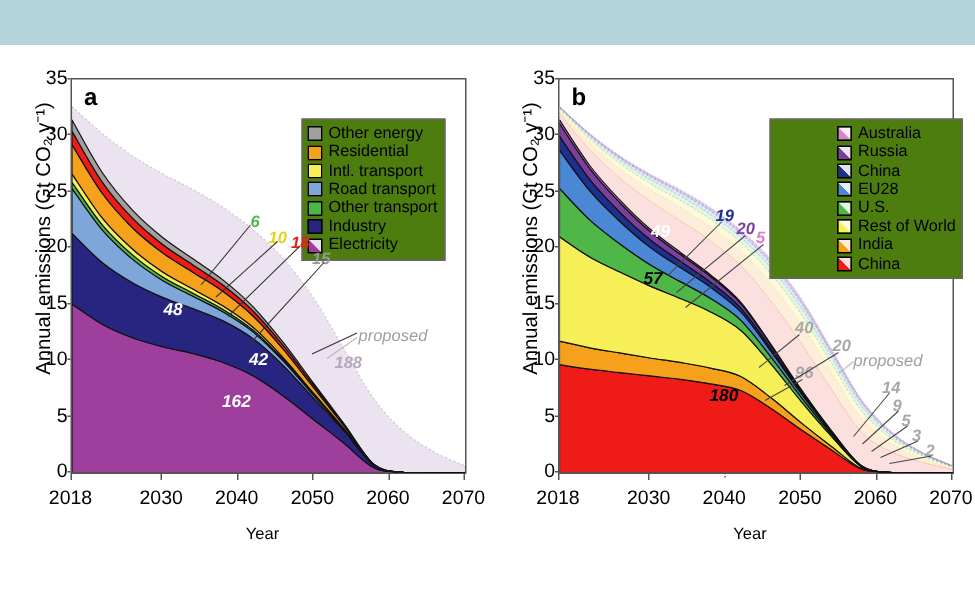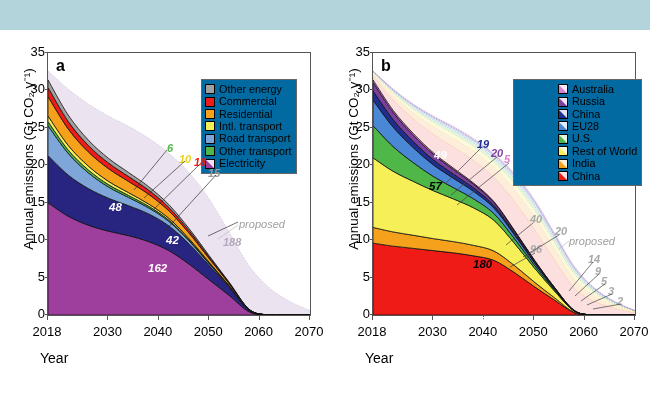--- a/index.html
+++ b/index.html
@@ -12,39 +12,39 @@
   .panel{position:absolute;top:30px;height:345px;}
   #panel-a{left:0;width:325px;}
   #panel-b{left:325px;width:325px;}
 
   .ylabel{
     position:absolute;left:-92px;top:120px;width:240px;
     transform:rotate(-90deg);transform-origin:center center;
     text-align:center;font-size:13.5px;color:#000;letter-spacing:0px;
   }
   .xlabel{
-    position:absolute;left:40px;top:320px;width:270px;
-    font-size:14px;color:#000;
+    position:absolute;left:40px;top:320px;width:270px;text-align:center;
+    font-size:11px;color:#000;
   }
   .plotbox{position:absolute;border:1px solid #555;background:#fff;}
   #plot-a{left:47px;top:22px;width:262px;height:262px;}
   #plot-b{left:47px;top:22px;width:262px;height:262px;}
   .svgwrap{position:absolute;left:0;top:0;width:100%;height:100%;}
 
   .ytick{
     position:absolute;right:0;width:34px;text-align:right;
     font-size:13px;color:#000;line-height:1;
   }
   .yticks{position:absolute;left:5px;top:0;width:40px;height:290px;}
   .xticks{position:absolute;left:0px;top:286px;width:320px;height:24px;}
   .xtick{position:absolute;width:50px;text-align:center;font-size:13px;color:#000;}
 
   .panel-letter{position:absolute;font-size:16px;font-weight:bold;color:#000;}
 
-  .legend{position:absolute;border:1px solid #666;background:#0369a1;padding:3px 4px 3px 3px;}
+  .legend{position:absolute;border:1px solid #666;background:#4d7c0f;padding:3px 4px 3px 3px;}
   #legend-a{left:153px;top:26px;}
   #legend-b{left:140px;top:26px;padding-left:44px;}
   .legrow{display:flex;align-items:center;height:12.4px;}
   .swatch{width:10px;height:10px;border:1px solid #000;margin-right:4px;flex:none;box-sizing:border-box;}
   .legtext{font-size:10.8px;color:#000;white-space:nowrap;line-height:1;}
 
   .annot{position:absolute;font-size:11px;font-style:italic;font-weight:bold;white-space:nowrap;}
   .annot-plain{position:absolute;font-size:11px;font-style:italic;white-space:nowrap;}
   .inlabel{position:absolute;font-size:11.5px;font-style:italic;font-weight:bold;white-space:nowrap;}
 </style>
@@ -103,38 +103,38 @@
           <path d="M 0.00 34.43 C 3.36 40.09, 13.44 58.68, 20.15 68.34 C 26.87 78.01, 33.59 85.51, 40.31 92.45 C 47.03 99.39, 53.74 104.78, 60.46 109.97 C 67.18 115.16, 73.90 119.05, 80.62 123.59 C 87.33 128.13, 94.05 132.06, 100.77 137.21 C 107.49 142.37, 114.21 147.77, 120.92 154.51 C 127.64 161.24, 134.36 169.39, 141.08 177.64 C 147.79 185.88, 154.51 195.24, 161.23 203.99 C 167.95 212.73, 174.67 221.32, 181.38 230.11 C 188.10 238.91, 194.82 251.45, 201.54 256.76 C 208.26 262.07, 214.97 261.13, 221.69 262.00 C 228.41 262.87, 235.13 262.00, 241.85 262.00 C 248.56 262.00, 258.64 262.00, 262.00 262.00 L 262.00 262.00  262.00 262.00 C 258.64 262.00, 248.56 262.00, 241.85 262.00 C 235.13 262.00, 228.41 262.85, 221.69 262.00 C 214.97 261.15, 208.26 262.10, 201.54 256.91 C 194.82 251.72, 188.10 239.42, 181.38 230.86 C 174.67 222.30, 167.95 214.02, 161.23 205.56 C 154.51 197.10, 147.79 188.05, 141.08 180.11 C 134.36 172.16, 127.64 164.34, 120.92 157.87 C 114.21 151.41, 107.49 146.23, 100.77 141.33 C 94.05 136.43, 87.33 132.75, 80.62 128.45 C 73.90 124.16, 67.18 120.52, 60.46 115.58 C 53.74 110.64, 47.03 105.44, 40.31 98.81 C 33.59 92.19, 26.87 85.06, 20.15 75.83 C 13.44 66.60, 3.36 48.82, 0.00 43.42 Z" fill="#ee1b16" stroke="#111" stroke-width="0.8" stroke-linejoin="round"></path>
           <path d="M 0.00 26.95 C 3.36 32.79, 13.44 51.96, 20.15 61.98 C 26.87 72.00, 33.59 79.84, 40.31 87.06 C 47.03 94.28, 53.74 99.91, 60.46 105.32 C 67.18 110.74, 73.90 114.81, 80.62 119.55 C 87.33 124.29, 94.05 128.40, 100.77 133.77 C 107.49 139.13, 114.21 144.76, 120.92 151.74 C 127.64 158.71, 134.36 167.12, 141.08 175.61 C 147.79 184.11, 154.51 193.73, 161.23 202.71 C 167.95 211.70, 174.67 220.52, 181.38 229.51 C 188.10 238.51, 194.82 251.27, 201.54 256.69 C 208.26 262.10, 214.97 261.11, 221.69 262.00 C 228.41 262.89, 235.13 262.00, 241.85 262.00 C 248.56 262.00, 258.64 262.00, 262.00 262.00 L 262.00 262.00  262.00 262.00 C 258.64 262.00, 248.56 262.00, 241.85 262.00 C 235.13 262.00, 228.41 262.87, 221.69 262.00 C 214.97 261.13, 208.26 262.07, 201.54 256.76 C 194.82 251.45, 188.10 238.91, 181.38 230.11 C 174.67 221.32, 167.95 212.73, 161.23 203.99 C 154.51 195.24, 147.79 185.88, 141.08 177.64 C 134.36 169.39, 127.64 161.24, 120.92 154.51 C 114.21 147.77, 107.49 142.37, 100.77 137.21 C 94.05 132.06, 87.33 128.13, 80.62 123.59 C 73.90 119.05, 67.18 115.16, 60.46 109.97 C 53.74 104.78, 47.03 99.39, 40.31 92.45 C 33.59 85.51, 26.87 78.01, 20.15 68.34 C 13.44 58.68, 3.36 40.09, 0.00 34.43 Z" fill="#a0a0a0" stroke="#111" stroke-width="0.8" stroke-linejoin="round"></path>
         </svg>
       <div class="panel-letter" style="left:8px;top:4px;">a</div>
       <div class="legend" id="legend-a">
           <div class="legrow">
             <span class="swatch" style="background: rgb(160, 160, 160);"></span>
             <span class="legtext">Other energy</span>
           </div>
           <div class="legrow">
-            <span class="swatch" style="background: rgb(238, 27, 22);"></span>
-            <span class="legtext">Commercial</span>
-          </div>
-          <div class="legrow">
             <span class="swatch" style="background: rgb(245, 161, 28);"></span>
             <span class="legtext">Residential</span>
           </div>
           <div class="legrow">
             <span class="swatch" style="background: rgb(246, 239, 88);"></span>
             <span class="legtext">Intl. transport</span>
           </div>
           <div class="legrow">
             <span class="swatch" style="background: rgb(127, 166, 216);"></span>
             <span class="legtext">Road transport</span>
           </div>
           <div class="legrow">
             <span class="swatch" style="background: rgb(78, 183, 72);"></span>
             <span class="legtext">Other transport</span>
+          </div>
+          <div class="legrow">
+            <span class="swatch" style="background: rgb(39, 37, 127);"></span>
+            <span class="legtext">Industry</span>
           </div>
           <div class="legrow">
             <span class="swatch" style="background: linear-gradient(to right top, rgb(158, 63, 158) 0%, rgb(158, 63, 158) 49%, rgb(236, 227, 240) 51%, rgb(236, 227, 240) 100%);"></span>
             <span class="legtext">Electricity</span>
           </div>
         </div>
       <div id="annots-a">
           <div class="inlabel" style="left: 61px; top: 148px; color: rgb(255, 255, 255);">48</div>
           <div class="inlabel" style="left: 118px; top: 181px; color: rgb(255, 255, 255);">42</div>
           <div class="inlabel" style="left: 100px; top: 209px; color: rgb(255, 255, 255); text-align: right;">162</div>

